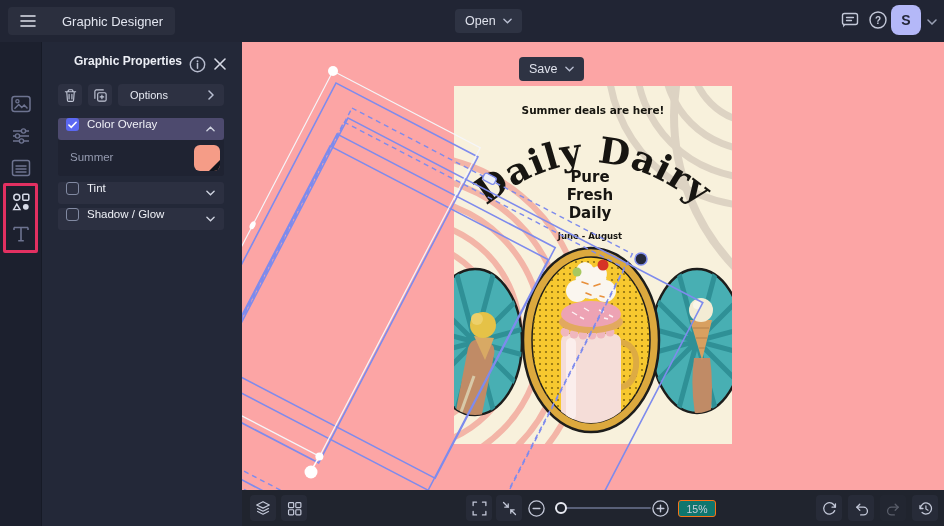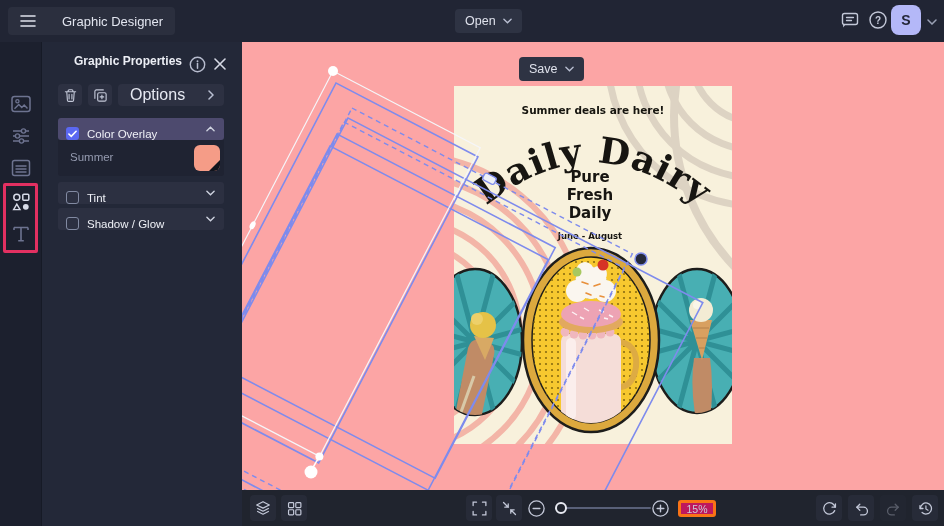--- a/index.html
+++ b/index.html
@@ -16,38 +16,38 @@
 
   
   .sidebar { position:absolute; left:0; top:42px; width:42px; height:484px; background:#1c202e; z-index:25; border-right:1px solid #161a26; }
   .side-tool { position:absolute; left:9px; width:24px; height:24px; display:flex; align-items:center; justify-content:center; cursor:pointer; }
   .side-highlight { position:absolute; left:3px; top:141px; width:35px; height:70px; border:3px solid #e23061; border-radius:2px; pointer-events:none; }
 
   
   .panel { position:absolute; left:42px; top:42px; width:200px; height:484px; background:#232838; z-index:20; }
   .panel-title { position:absolute; left:16px; top:12px; font-size:12px; font-weight:bold; color:#eceef5;margin-left:16px; }
   .p-btn { position:absolute; height:22px; background:#2d3142; border:none; border-radius:4px; display:flex; align-items:center; justify-content:center; cursor:pointer; }
-  .row { position:absolute; left:16px; width:166px; height:22px; border-radius:3px; display:flex; align-items:flex-end; cursor:pointer; }
+  .row { position:absolute; left:16px; width:166px; height:22px; border-radius:3px; display:flex; align-items:flex-start; cursor:pointer; }
   .row-label { font-size:11.5px; color:#eef0f6; margin-left:8px; }
   .chk { width:13px; height:13px; border-radius:3px; margin-left:8px; display:flex; align-items:center; justify-content:center; }
   .chk.on { background:#5b68f2; }
   .chk.off { border:1.5px solid #828aa2; background:transparent; }
   .chev { position:absolute; right:9px; top:8px; }
   .color-strip { position:absolute; left:16px; top:98px; width:166px; height:36px; background:#1f2332; border-radius:0 0 3px 3px; }
   .swatch { position:absolute; right:4px; top:5px; width:26px; height:26px; border-radius:6px; background:#f59c87; cursor:pointer; overflow:hidden; }
   .swatch-corner { position:absolute; right:0; bottom:0; width:0; height:0; border-bottom:11px solid #11131c; border-left:11px solid transparent; }
 
   
   .canvas { position:absolute; left:242px; top:42px; width:702px; height:484px; background:#fca5a5; z-index:10; }
 
   
   .bottombar { position:absolute; left:242px; top:490px; width:702px; height:36px; background:#20242e; z-index:28; }
   .bb-btn { position:absolute; top:5px; width:26px; height:26px; background:#272b38; border:none; border-radius:4px; display:flex; align-items:center; justify-content:center; cursor:pointer; }
   .bb-bare { background:none; }
-  .zoom-box { position:absolute; left:436px; top:10px; width:38px; height:17px; border:3px solid #f97316; border-radius:3px; background:#be185d; color:#c9cdda; font-size:10.5px; display:flex; align-items:center; justify-content:center; }
+  .zoom-box { position:absolute; left:436px; top:10px; width:38px; height:17px; border:1px solid #f97316; border-radius:3px; background:#0f766e; color:#c9cdda; font-size:10.5px; display:flex; align-items:center; justify-content:center; }
   .zoom-track { position:absolute; left:315px; top:17px; width:94px; height:2px; background:#596078; border-radius:1px; cursor:pointer; }
   .zoom-handle { position:absolute; left:313px; top:12px; width:12px; height:12px; border-radius:50%; border:2px solid #e8eaf2; background:#20242e; cursor:grab; }
   .dim { opacity:0.35; }
 </style>
 </head>
 <body>
 
 <div class="app">
 
   <header class="topbar">
@@ -154,21 +154,21 @@
           <path d="M2.5 4h11M5.5 4V2.9a1 1 0 0 1 1-1h3a1 1 0 0 1 1 1V4M4 4l.7 9a1.3 1.3 0 0 0 1.3 1.2h4a1.3 1.3 0 0 0 1.3-1.2L12 4M6.5 6.8v4.9M9.5 6.8v4.9" fill="none" stroke="#c3c8d8" stroke-width="1.2" stroke-linecap="round"></path>
         </svg>
     </button>
     <button class="p-btn" style="left:46px; top:42px; width:24px;">
       <svg width="15" height="15" viewBox="0 0 16 16">
           <rect x="5" y="5" width="9" height="9" rx="1.6" fill="none" stroke="#c3c8d8" stroke-width="1.2"></rect>
           <path d="M11 2H3.6A1.6 1.6 0 0 0 2 3.6V11M9.5 7.6v3.8M7.6 9.5h3.8" fill="none" stroke="#c3c8d8" stroke-width="1.2" stroke-linecap="round"></path>
         </svg>
     </button>
     <button class="p-btn" style="left:76px; top:42px; width:106px; justify-content:flex-start; padding:0 12px;">
-      <span style="font-size:16px; color:#e6e9f2;">Options</span>
+      <span style="font-size:11px; color:#e6e9f2;">Options</span>
       <svg style="position:absolute; right:10px;" width="6" height="10" viewBox="0 0 6 10">
           <path d="M1 1l4 4-4 4" stroke="#b9bfd2" stroke-width="1.5" fill="none" stroke-linecap="round"></path>
         </svg>
     </button>
 
     <div class="row" style="top:76px; background:#4d4a6e;">
       <span class="chk on">
         <svg width="9" height="8" viewBox="0 0 10 8">
             <path d="M1 4l2.6 2.6L9 1" stroke="#fff" stroke-width="1.8" fill="none" stroke-linecap="round"></path>
           </svg>

